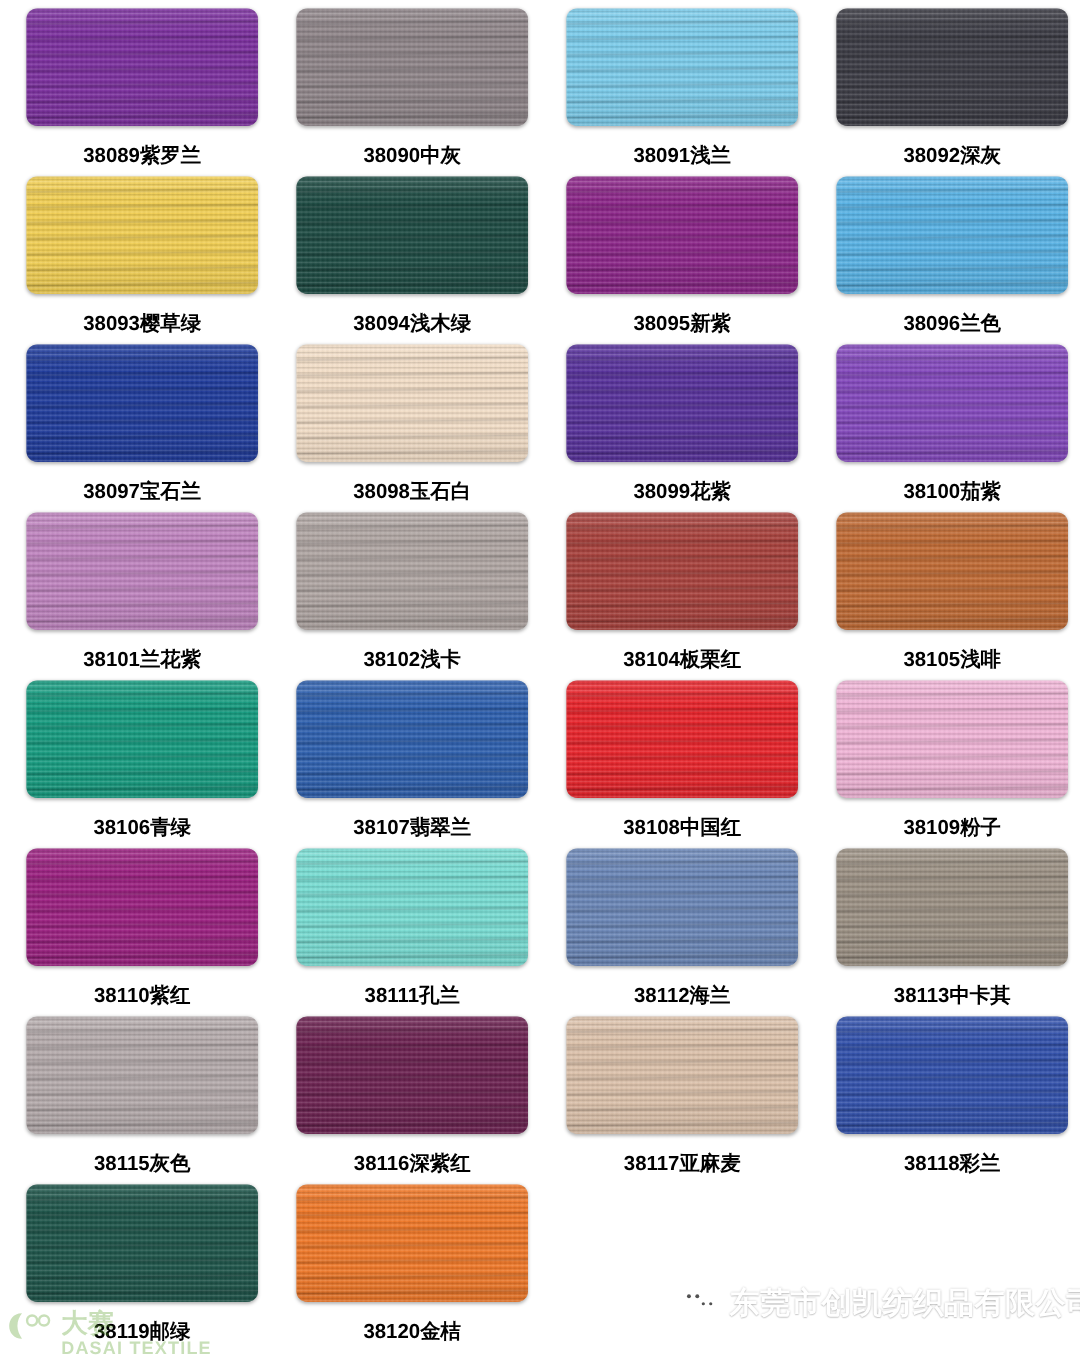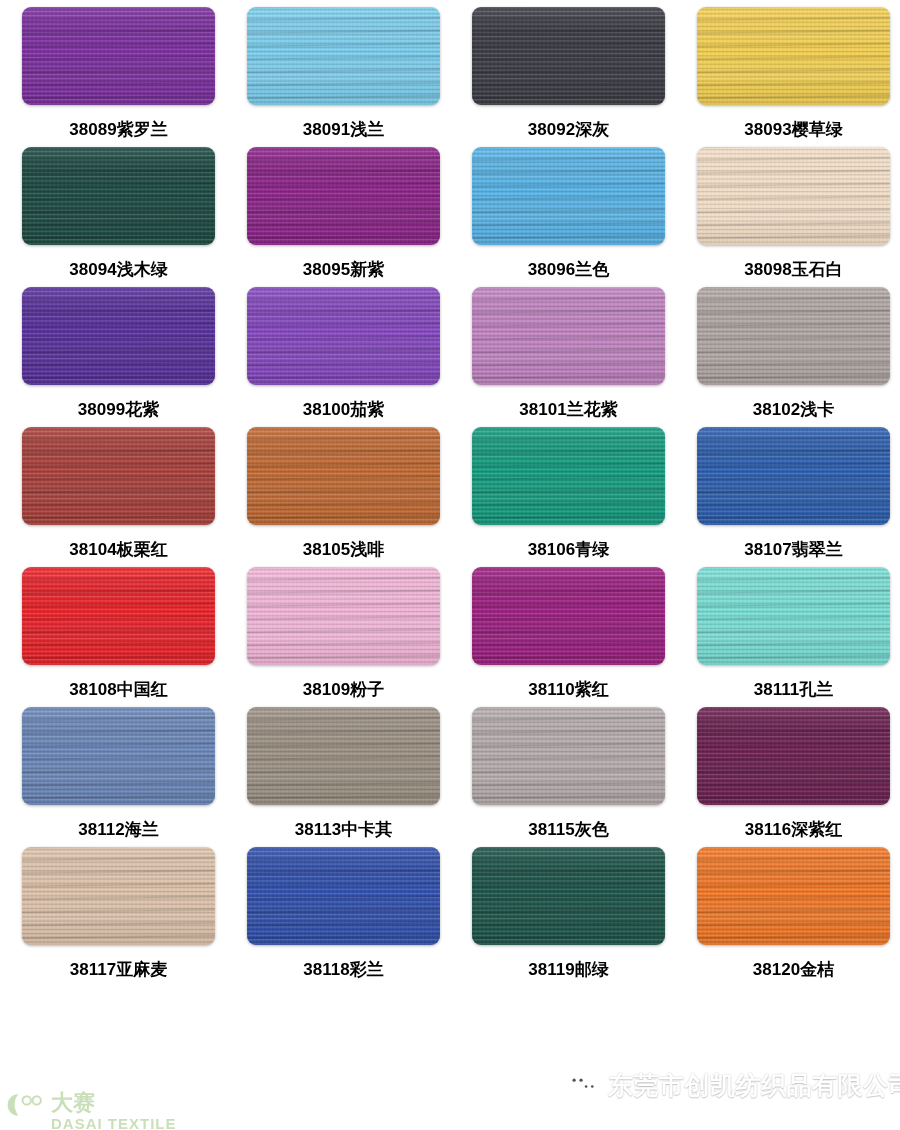--- a/index.html
+++ b/index.html
@@ -174,20 +174,28 @@
 <div id="swatch-grid">
     <div class="swatch-cell">
       <div class="swatch-chip" style="background-color: rgb(123, 47, 158);">
         <div class="tex"></div>
         <div class="tex2"></div>
         <div class="sheen"></div>
       </div>
       <div class="swatch-label">38089紫罗兰</div>
     </div>
     <div class="swatch-cell">
+      <div class="swatch-chip" style="background-color: rgb(143, 133, 137);">
+        <div class="tex"></div>
+        <div class="tex2"></div>
+        <div class="sheen"></div>
+      </div>
+      <div class="swatch-label">38090中灰</div>
+    </div>
+    <div class="swatch-cell">
       <div class="swatch-chip" style="background-color: rgb(124, 205, 236);">
         <div class="tex"></div>
         <div class="tex2"></div>
         <div class="sheen"></div>
       </div>
       <div class="swatch-label">38091浅兰</div>
     </div>
     <div class="swatch-cell">
       <div class="swatch-chip" style="background-color: rgb(59, 59, 68);">
         <div class="tex"></div>
@@ -220,20 +228,28 @@
       </div>
       <div class="swatch-label">38095新紫</div>
     </div>
     <div class="swatch-cell">
       <div class="swatch-chip" style="background-color: rgb(88, 179, 230);">
         <div class="tex"></div>
         <div class="tex2"></div>
         <div class="sheen"></div>
       </div>
       <div class="swatch-label">38096兰色</div>
+    </div>
+    <div class="swatch-cell">
+      <div class="swatch-chip" style="background-color: rgb(31, 59, 155);">
+        <div class="tex"></div>
+        <div class="tex2"></div>
+        <div class="sheen"></div>
+      </div>
+      <div class="swatch-label">38097宝石兰</div>
     </div>
     <div class="swatch-cell">
       <div class="swatch-chip" style="background-color: rgb(244, 223, 200);">
         <div class="tex"></div>
         <div class="tex2"></div>
         <div class="sheen"></div>
       </div>
       <div class="swatch-label">38098玉石白</div>
     </div>
     <div class="swatch-cell">

